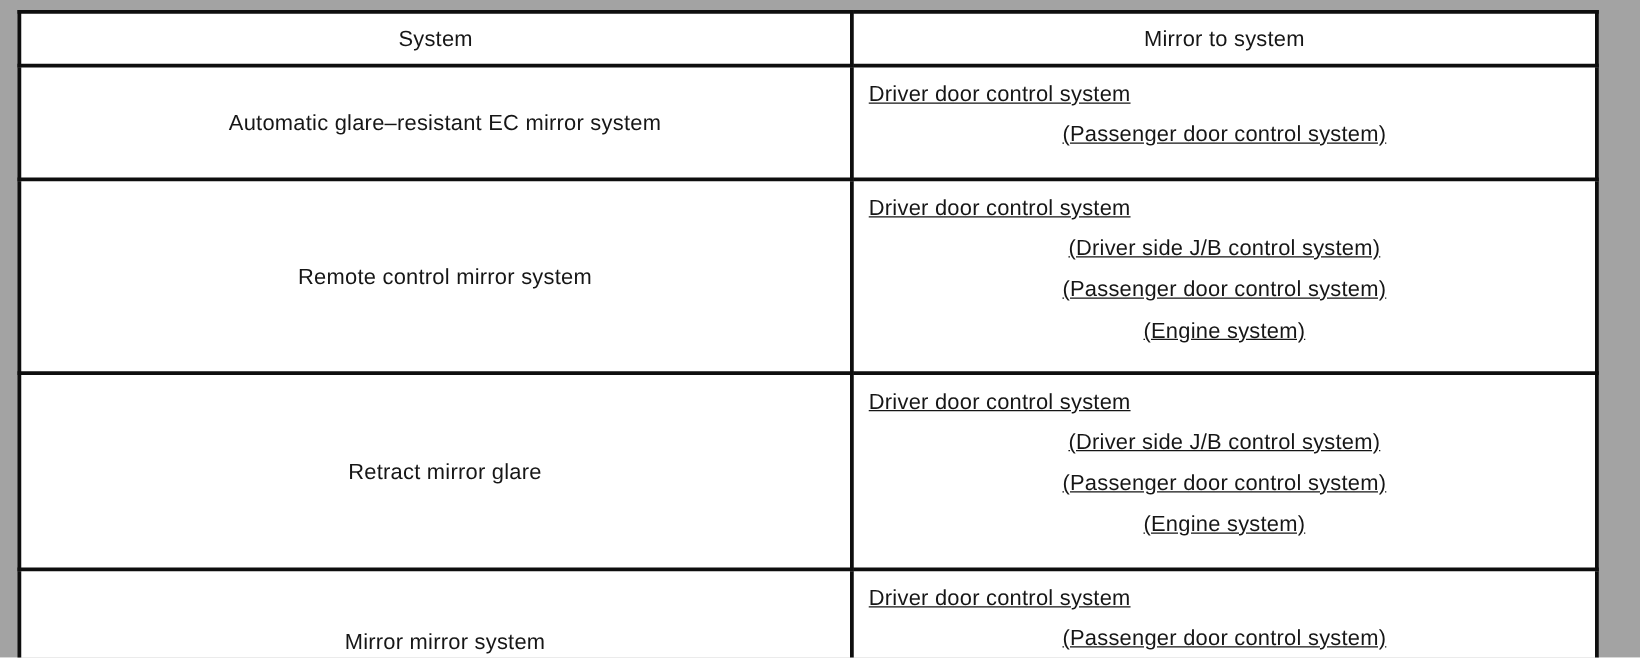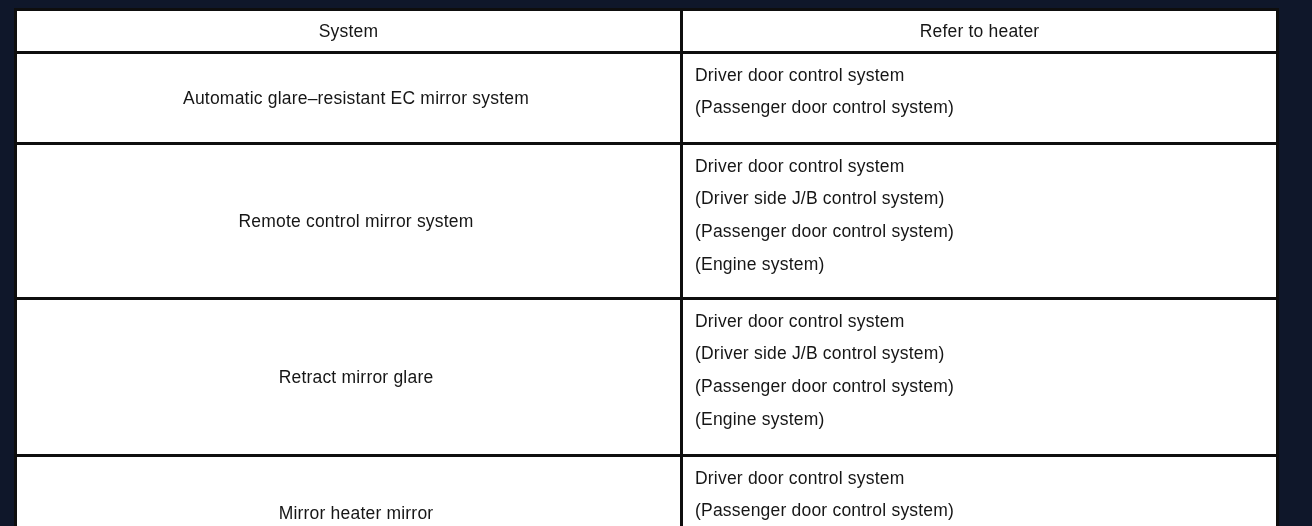--- a/index.html
+++ b/index.html
@@ -9,21 +9,21 @@
     width: 1312px;
     height: 526px;
     overflow: hidden;
     font-family: "Liberation Sans", "DejaVu Sans", sans-serif;
     -webkit-font-smoothing: antialiased;
   }
   .page {
     position: relative;
     width: 1312px;
     height: 526px;
-    background: #0f172a;
+    background: #a3a3a3;
   }
   table.ref-table {
     position: absolute;
     left: 14px;
     top: 8px;
     width: 1262px;
     border-collapse: collapse;
     table-layout: fixed;
     color: #161616;
   }
@@ -44,47 +44,48 @@
     padding: 0;
   }
   td.sys-cell {
     text-align: center;
     vertical-align: middle;
     padding: 0 0 0 15px;
   }
   td.ref-cell {
     vertical-align: top;
     padding: 6px 12px 6px 12px;
+    text-decoration: underline;
   }
   .ref-main {
     text-align: left;
     line-height: 31px;
   }
   .ref-sub {
-    text-align: left;
+    text-align: center;
     line-height: 33px;
   }
   tr.row-1 td { height: 76px; }
   tr.row-2 td { height: 140px; }
   tr.row-3 td { height: 142px; }
   tr.row-4 td { height: 100px; }
 </style>
 </head>
 <body>
 
 <div class="page">
   <table class="ref-table">
     <colgroup>
       <col class="col-system">
       <col class="col-refer">
     </colgroup>
     <thead>
       <tr>
         <th class="hdr">System</th>
-        <th class="hdr">Refer to heater</th>
+        <th class="hdr">Mirror to system</th>
       </tr>
     </thead>
     <tbody>
       <tr class="row-1">
         <td class="sys-cell">
           <span>Automatic glare–resistant EC mirror system</span>
         </td>
         <td class="ref-cell">
           <div class="ref-main">Driver door control system</div>
           <div class="ref-sub">(Passenger door control system)</div>
@@ -107,21 +108,21 @@
         </td>
         <td class="ref-cell">
           <div class="ref-main">Driver door control system</div>
           <div class="ref-sub">(Driver side J/B control system)</div>
           <div class="ref-sub">(Passenger door control system)</div>
           <div class="ref-sub">(Engine system)</div>
         </td>
       </tr>
       <tr class="row-4">
         <td class="sys-cell">
-          <span>Mirror heater mirror</span>
+          <span>Mirror mirror system</span>
         </td>
         <td class="ref-cell">
           <div class="ref-main">Driver door control system</div>
           <div class="ref-sub">(Passenger door control system)</div>
 
         </td>
       </tr>
     </tbody>
   </table>
 </div>

